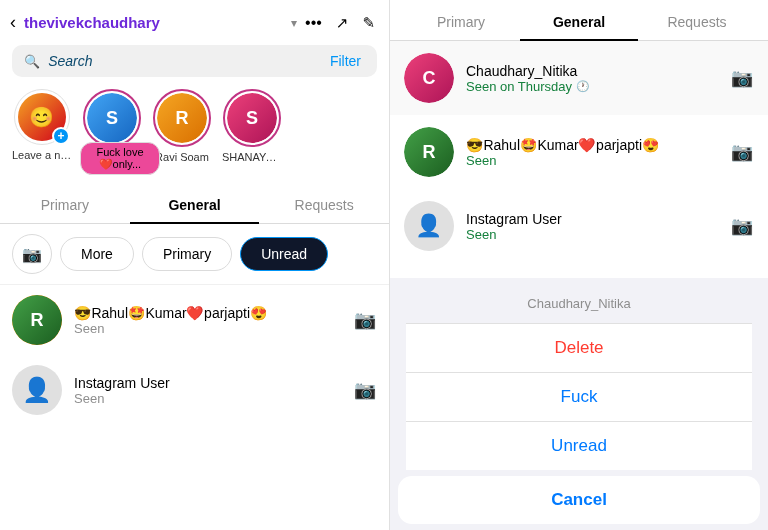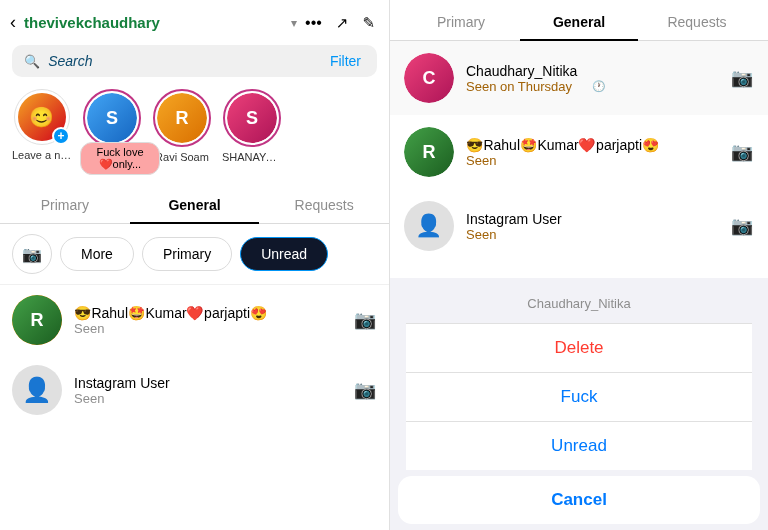--- a/index.html
+++ b/index.html
@@ -30,21 +30,21 @@
       gap: 8px;
     }
     .header-back {
       font-size: 18px;
       color: #000;
       cursor: pointer;
     }
     .header-username {
       font-size: 15px;
       font-weight: 600;
-      color: #15803d;
+      color: #6d28d9;
       flex: 1;
     }
     .header-icons {
       display: flex;
       gap: 14px;
       align-items: center;
     }
     .header-icon {
       font-size: 16px;
       color: #000;
@@ -309,24 +309,24 @@
     .right-msg-info {
       flex: 1;
     }
     .right-msg-name {
       font-size: 14px;
       font-weight: 500;
       color: #000;
     }
     .right-msg-status {
       font-size: 13px;
-      color: #a16207;
-      display: flex;
-      align-items: center;
-      gap: 20px;
+      color: #15803d;
+      display: flex;
+      align-items: center;
+      gap: 4px;
       text-align: right;
     }
     .right-msg-camera {
       color: #8e8e8e;
       font-size: 18px;
     }
 
     
     .context-menu {
       background: #f2f2f7;
@@ -445,21 +445,21 @@
       <div style="width:58px;height:58px;border-radius:50%;border:2.5px solid #c13584;padding:2px;display:flex;align-items:center;justify-content:center;">
         <div style="width:50px;height:50px;border-radius:50%;overflow:hidden;">
           <div class="avatar-face av-pink">S</div>
         </div>
       </div>
       <span class="story-label">SHANAYA S</span>
     </div>
 
   </div>
 
-  <div style="position:relative;margin-top:-30px;margin-left:80px;background:#fca5a5;border:1px solid #ddd;border-radius:12px;padding:3px 8px;font-size:11px;width:80px;text-align:center;z-index:1;">
+  <div style="position:relative;margin-top:-30px;margin-left:80px;background:#ec4899;border:1px solid #ddd;border-radius:12px;padding:3px 8px;font-size:11px;width:80px;text-align:center;z-index:1;">
     Fuck love ❤️only...
   </div>
   <div style="height:8px;"></div>
 
   <div class="tabs">
     <div class="tab">Primary</div>
     <div class="tab active">General</div>
     <div class="tab">Requests</div>
   </div>
 

